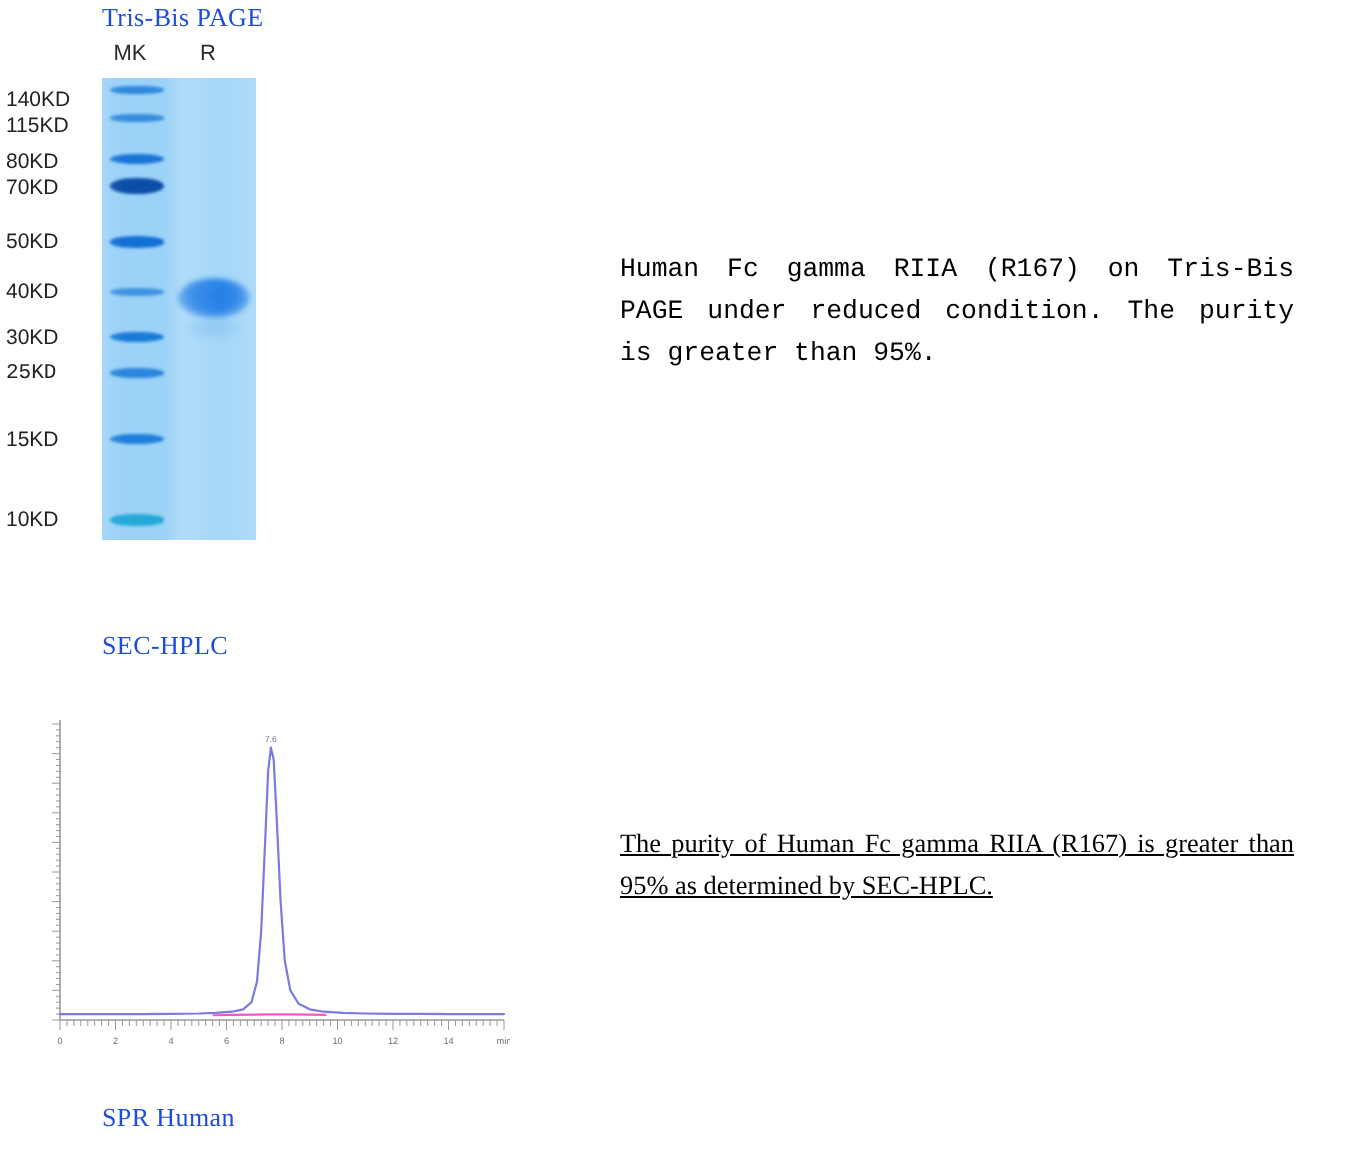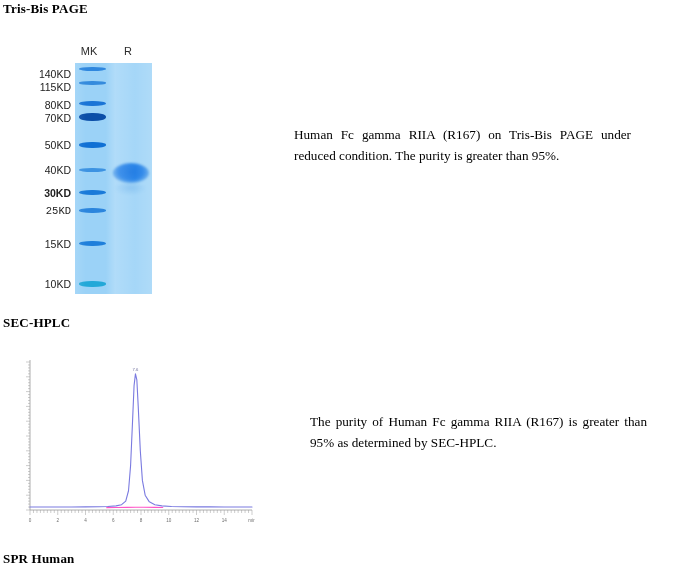--- a/index.html
+++ b/index.html
@@ -6,32 +6,33 @@
   body{
     width:679px;height:579px;
     background:#ffffff;
     font-family:"Liberation Serif", serif;
     position:relative;
     overflow:hidden;
   }
   .section-title{
     position:absolute;
     font-family:"Liberation Serif", serif;
-    font-weight:bold;
+    font-weight:normal;
     font-size:13px;
-    color:#000000;
+    color:#1d4ed8;
     letter-spacing:.2px;
     white-space:nowrap;
+    margin-left:48px;
   }
   #title-tris{left:3px;top:1px;}
   #title-sec{left:3px;top:315px;}
   #title-spr{left:3px;top:551px;}
 
   
-  #gel-figure{position:absolute;left:0px;top:40px;width:150px;height:260px;margin-left:24px;}
+  #gel-figure{position:absolute;left:0px;top:16px;width:150px;height:260px;}
   .lane-head{
     position:absolute;top:5px;
     font-family:"Liberation Sans", sans-serif;
     font-size:11px;color:#2b2b2b;
     width:30px;text-align:center;
   }
   #lane-head-mk{left:50px;}
   #lane-head-r{left:89px;}
 
   #gel-plate{
@@ -59,40 +60,40 @@
   }
   .r-band{
     position:absolute;
     border-radius:50%;
     filter:blur(1.3px);
   }
   .mk-label{
     position:absolute;
     font-family:"Liberation Sans", sans-serif;
     font-size:10.5px;color:#222222;
-    text-align:right;width:44px;left:3px;
+    width:44px;left:3px;
     white-space:nowrap;
   }
 
   
   #sec-figure{position:absolute;left:20px;top:358px;width:235px;height:176px;}
   #chrom-frame{position:absolute;left:0;top:0;width:235px;height:176px;}
 
   
   .caption{
     position:absolute;
     font-family:"Liberation Serif", serif;
     font-size:13.2px;
     color:#000000;
     line-height:21px;
     text-align:justify;
     text-justify:inter-word;
   }
-  #caption-gel{left:294px;top:124px;width:337px;}
-  #caption-sec{left:310px;top:411px;width:337px;}
+  #caption-gel{left:310px;top:124px;width:337px;font-family:Liberation Mono, monospace;}
+  #caption-sec{left:310px;top:411px;width:337px;text-decoration:underline;}
 </style>
 </head>
 <body>
 
 <div class="section-title" id="title-tris">Tris-Bis PAGE</div>
 
 <div id="gel-figure">
 
   <div class="lane-head" id="lane-head-mk">MK</div>
   <div class="lane-head" id="lane-head-r">R</div>
@@ -115,21 +116,21 @@
     <div class="r-band" style="left:39px;top:120px;width:32px;height:12px;opacity:.30;
                 background:radial-gradient(ellipse at 50% 40%, #3f95e2 0%, rgba(110,185,240,0) 75%);"></div>
   </div>
 
   <div class="mk-label" style="top:28px;">140KD</div>
   <div class="mk-label" style="top:41px;">115KD</div>
   <div class="mk-label" style="top:59px;">80KD</div>
   <div class="mk-label" style="top:72px;">70KD</div>
   <div class="mk-label" style="top:99px;">50KD</div>
   <div class="mk-label" style="top:124px;">40KD</div>
-  <div class="mk-label" style="top:147px;font-weight:bold;">30KD</div>
+  <div class="mk-label" style="top:147px;">30KD</div>
   <div class="mk-label" style="top:165px;font-family:Liberation Mono, monospace;">25KD</div>
   <div class="mk-label" style="top:198px;">15KD</div>
   <div class="mk-label" style="top:238px;">10KD</div>
 </div>
 
 <div class="caption" id="caption-gel">Human Fc gamma RIIA (R167) on Tris-Bis PAGE under reduced condition. The purity is greater than 95%.</div>
 
 <div class="section-title" id="title-sec">SEC-HPLC</div>
 
 <div id="sec-figure">

